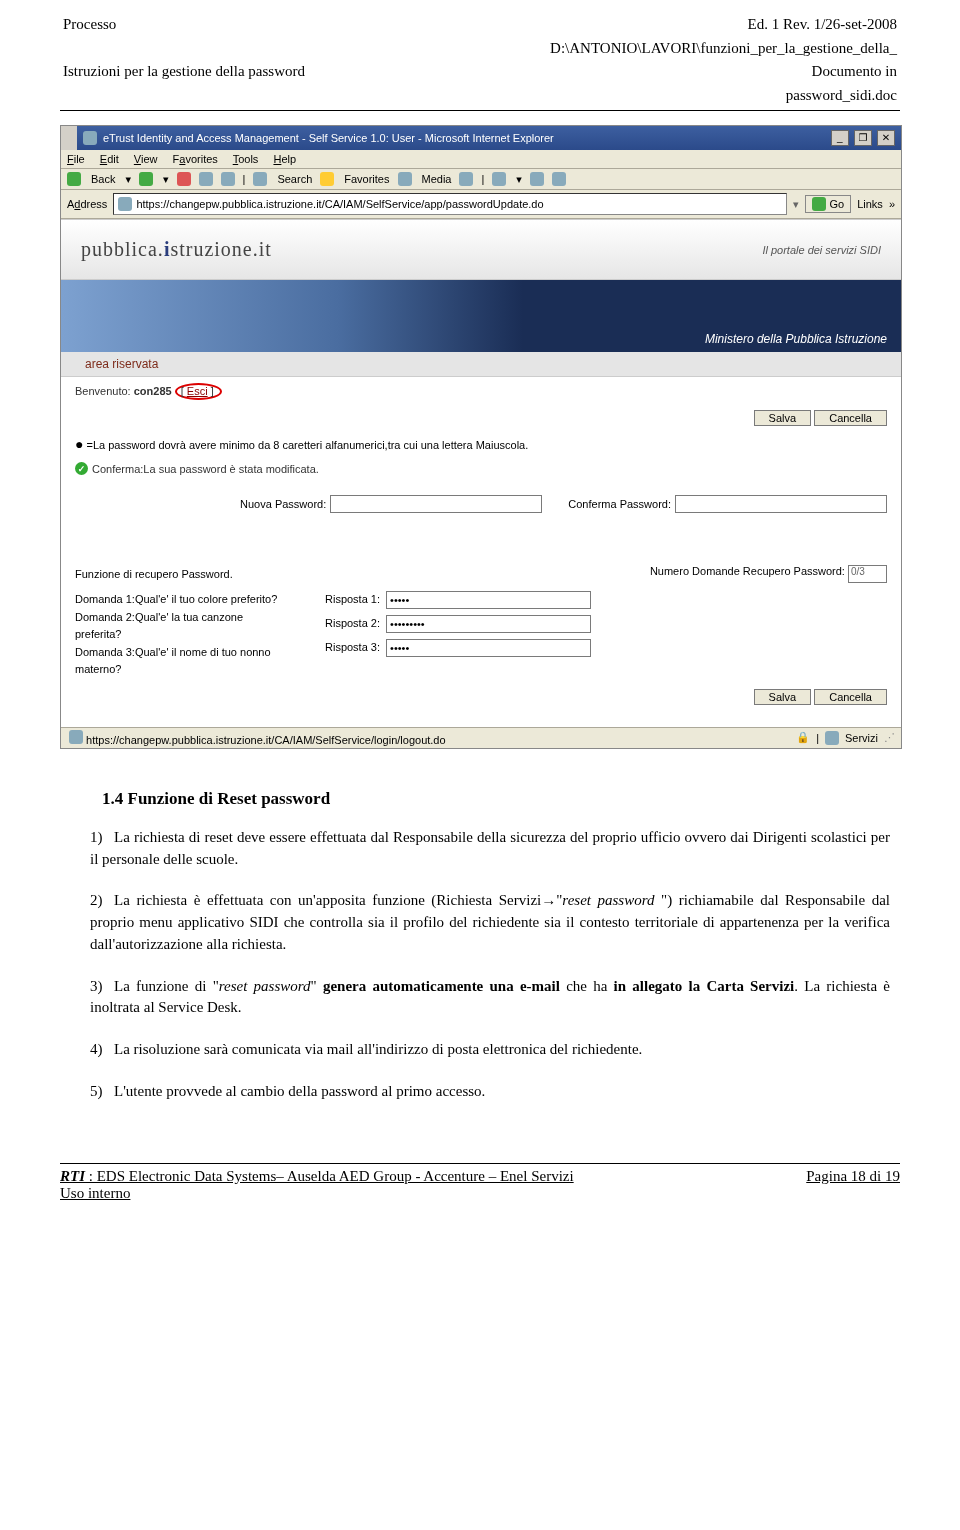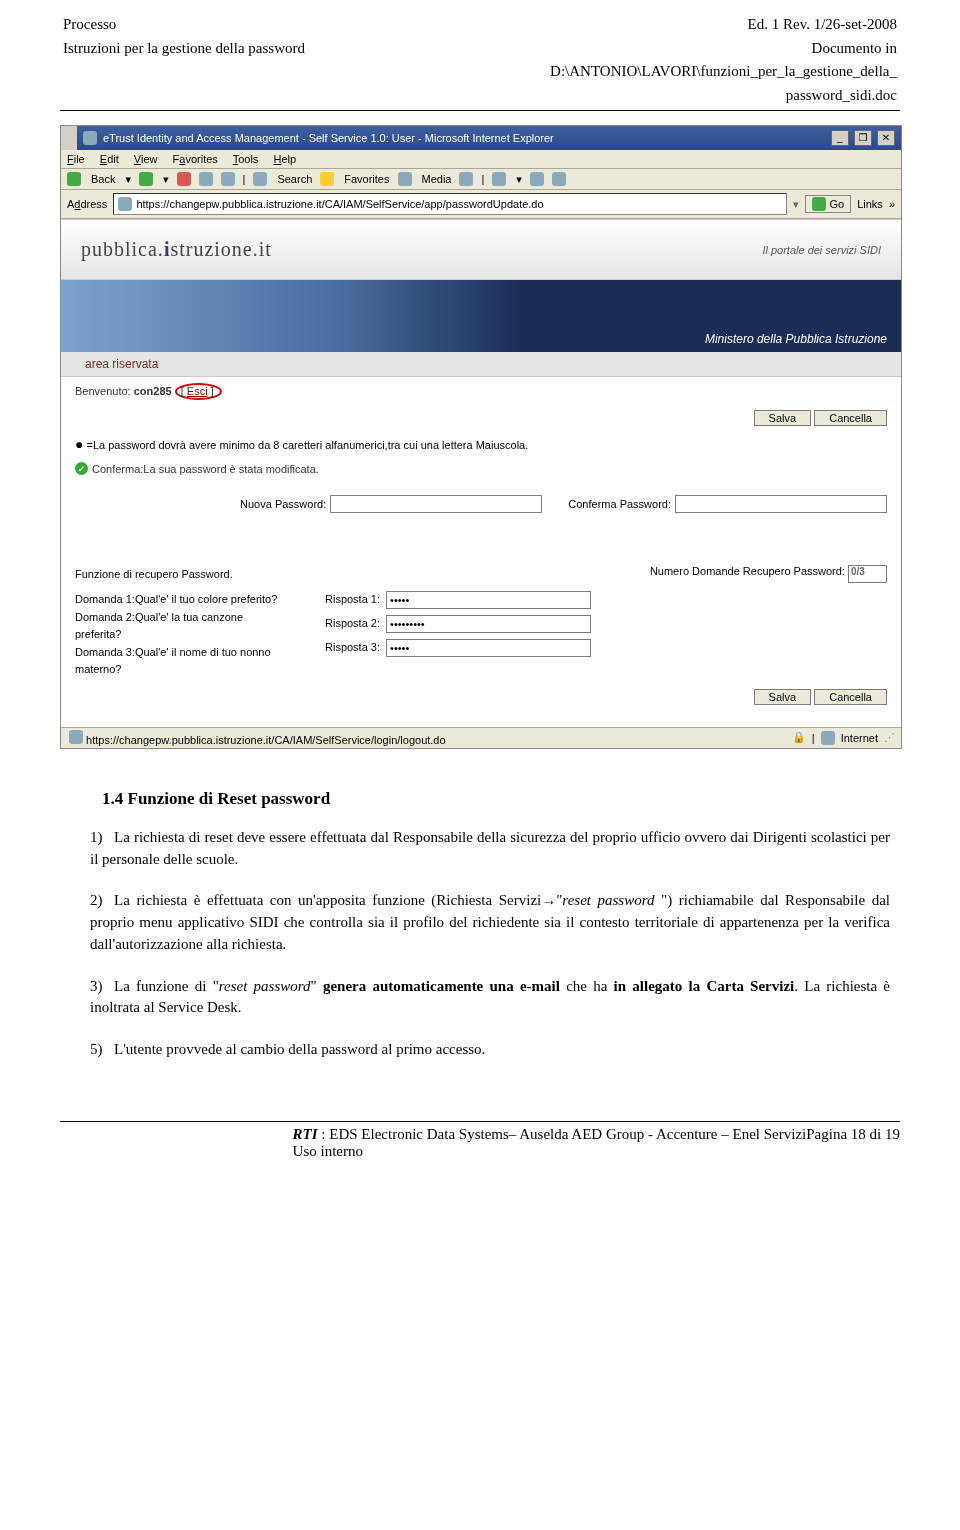--- a/index.html
+++ b/index.html
@@ -105,21 +105,21 @@
 }
 .bullet-row { margin:10px 0; font-size:11px;}
 .bullet-row .dot{ font-size:14px;}
 .confirm-row { display:flex; align-items:center; gap:4px; color:#333; margin:6px 0 20px 0;}
 .check{ width:13px;height:13px;border-radius:50%;background:#3a3;display:inline-flex;
   align-items:center;justify-content:center;color:#fff;font-size:9px;font-weight:bold;}
 .field-row { display:flex; align-items:center; gap:4px; margin:6px 0;justify-content:flex-end;}
 .text-input{
   background:#fff; border:1px solid #7a7a7a; height:16px; display:inline-block;
 }
-.w210{width:210px;} .w200{width:200px;} .w35{width:35px;font-weight:bold;}
+.w210{width:210px;} .w200{width:200px;} .w35{width:35px;}
 .questions { display:flex; gap:40px; align-items:flex-start; margin-top:8px;}
 .qcol { font-size:11px; line-height:1.6;}
 .rcol .row{ display:flex; align-items:center; gap:6px; margin-bottom:6px;}
 .statusbar{
   background:#ece9d8; border-top:1px solid #aca899; display:flex; justify-content:space-between;
   padding:2px 8px; font-size:11px; align-items:center;
 }
 .statusbar .right{ display:flex; align-items:center; gap:6px;}
 .lock{ color:#cc9900;}
 .grip{ color:#888; letter-spacing:-2px;}
@@ -127,41 +127,41 @@
 
 .heading { font-weight:bold; font-size:17px; margin: 30px 0 18px 42px;}
 .num-list { list-style:none; padding:0; margin:0 10px 0 30px;}
 .num-list li { margin-bottom:20px; font-size:15px; line-height:1.45;}
 .num-list li .num{ display:inline-block; width:24px;}
 .justify { text-align: justify; }
 em.ital { font-style: italic; }
 .bold { font-weight: bold; }
 
 .foot-rule{ border:none; border-top:1px solid #000; margin:60px 0 4px 0;}
-.footer{ display:flex; justify-content:flex-end; font-size:15px;}
+.footer{ display:flex; justify-content:space-between; font-size:15px;text-decoration:underline;}
 </style>
 </head>
 <body>
 
 <div class="page">
 
   <table class="header-table">
     <tbody>
         <tr>
       <td>Processo</td>
       <td class="header-right">Ed. 1 Rev. 1/26-set-2008</td>
     </tr>
     <tr>
+          <td></td>
+          <td class="header-right">D:\ANTONIO\LAVORI\funzioni_per_la_gestione_della_</td>
+        </tr>
+    <tr>
       <td>Istruzioni per la gestione della password</td>
       <td class="header-right">Documento in</td>
     </tr>
-    <tr>
-          <td></td>
-          <td class="header-right">D:\ANTONIO\LAVORI\funzioni_per_la_gestione_della_</td>
-        </tr>
     <tr>
           <td></td>
           <td class="header-right">password_sidi.doc</td>
         </tr>
   </tbody>
     </table>
   <hr class="thin">
 
   <div class="screenshot">
     <div class="titlebar">
@@ -314,32 +314,33 @@
 
     <div class="statusbar">
       <div>
         <span class="ticon"></span>
         <span>https://changepw.pubblica.istruzione.it/CA/IAM/SelfService/login/logout.do</span>
       </div>
       <div class="right">
         <span class="lock">🔒</span>
         <span>|</span>
         <span class="ticon"></span>
-        <span>Internet</span>
+        <span>Servizi</span>
         <span class="grip">⋰</span>
       </div>
     </div>
   </div>
 
   <div class="heading">1.4  Funzione di Reset password</div>
 
   <ol class="num-list">
     <li class="justify"><span class="num">1)</span><span>La richiesta di reset deve essere effettuata dal Responsabile della sicurezza del proprio ufficio ovvero dai Dirigenti scolastici per il personale delle scuole.</span></li>
     <li class="justify"><span class="num">2)</span><span>La richiesta è effettuata con un'apposita funzione (Richiesta Servizi→"</span><em class="ital">reset password</em><span> ") richiamabile dal Responsabile dal proprio menu applicativo SIDI che controlla sia il profilo del richiedente sia il contesto territoriale di appartenenza per la verifica dall'autorizzazione alla richiesta.</span></li>
     <li class="justify"><span class="num">3)</span><span>La funzione di "</span><em class="ital">reset password</em><span>" </span><span class="bold">genera automaticamente una e-mail</span><span> che ha </span><span class="bold">in allegato la Carta Servizi</span><span>. La richiesta è inoltrata al Service Desk.</span></li>
+    <li class="justify"><span class="num">4)</span><span>La risoluzione sarà comunicata via mail all'indirizzo di posta elettronica del richiedente.</span></li>
     <li class="justify"><span class="num">5)</span><span>L'utente provvede al cambio della password  al primo accesso.</span></li>
   </ol>
 
   <hr class="foot-rule">
   <div class="footer">
     <div>
       <span class="bold ital" style="font-style:italic">RTI</span><span> : EDS Electronic Data Systems– Auselda AED Group - Accenture – Enel Servizi</span><br>
       <span>Uso interno</span>
     </div>
     <div>Pagina 18 di 19</div>

